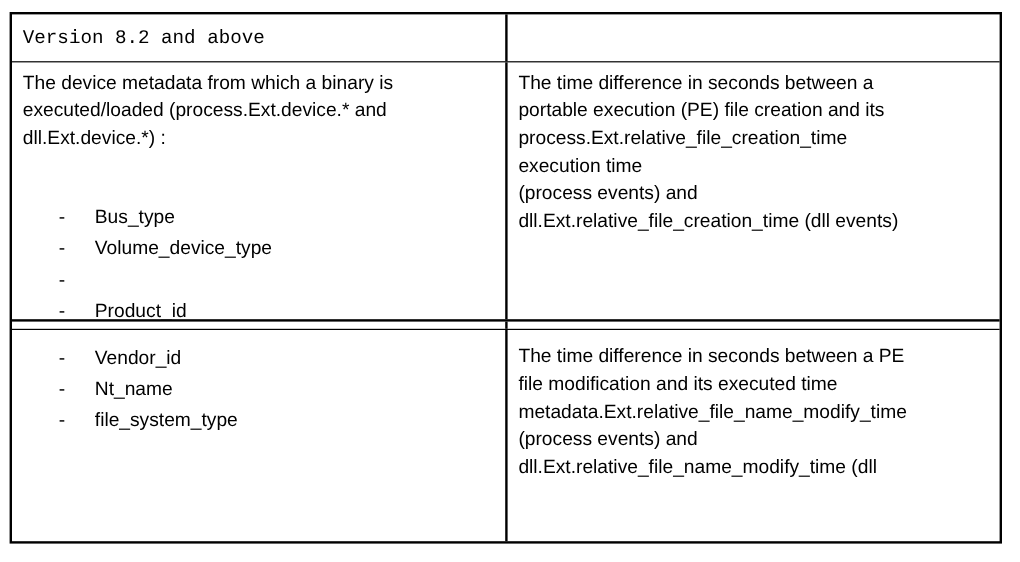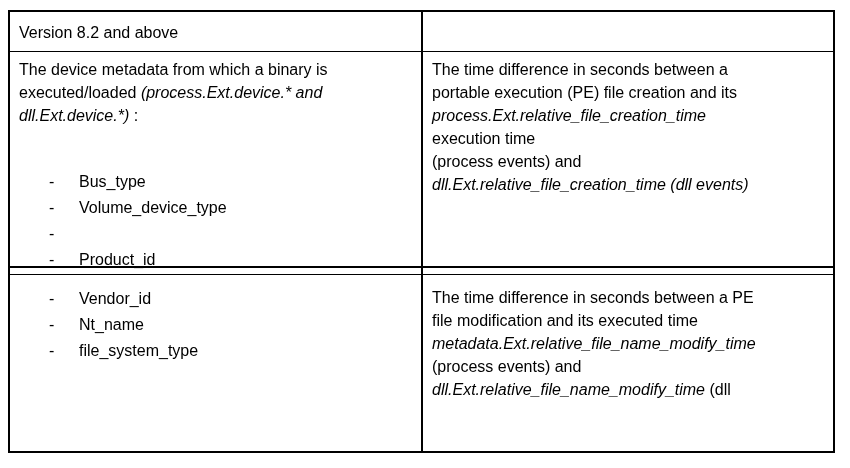--- a/index.html
+++ b/index.html
@@ -27,37 +27,37 @@
   }
   .row { display: flex; flex: 0 0 auto; }
   .cell { overflow: visible; }
   .cell.left {
     width: 413px;
     border-right: 2px solid var(--border);
     flex: 0 0 auto;
   }
   .cell.right { flex: 1 1 auto; }
 
-  .header-row { height: 40px; border-bottom: 1.5px solid var(--border); }
+  .header-row { height: 40px; border-bottom: 1.5px solid var(--border); font-family: Liberation Mono, monospace; }
   .header-cell {
     padding: 9px 8px 0 9px;
     font-size: 16px;
     line-height: 23px;
     white-space: nowrap;
   }
 
   .row-1 { height: 216px; border-bottom: 2px solid var(--border); }
   .spacer-row { height: 7px; border-bottom: 1.5px solid var(--border); }
   .row-2 { flex: 1 1 auto; }
 
   .body-cell { padding: 6px 4px 4px 9px; font-size: 16px; }
   .row-2 .body-cell { padding-top: 11px; }
 
   .line { line-height: 23px; white-space: nowrap; }
-  .it { font-style: italic; }
+  .it { }
 
   .bullets { list-style: none; margin-left: 30px; }
   .row-1 .bullets { margin-top: 42px; }
   .bullets li { display: flex; line-height: 26px; white-space: nowrap; }
   .bullets .marker { display: inline-block; width: 30px; flex: 0 0 auto; }
 </style>
 </head>
 <body>
 
 <div class="page">

